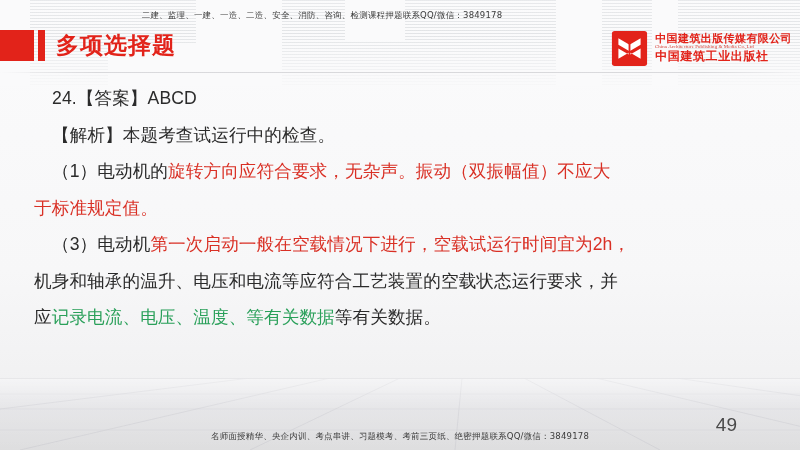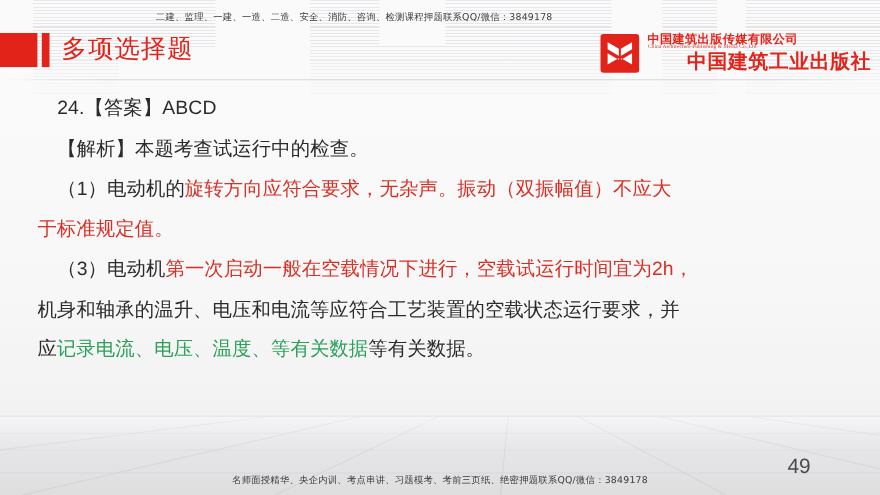--- a/index.html
+++ b/index.html
@@ -46,21 +46,21 @@
     position: absolute; left: 0; top: 28px;
     display: flex; align-items: center; height: 34px;
   }
   .title-block {
     width: 34px; height: 31px; background: #e2231a; margin-right: 4px;
   }
   .title-bar {
     width: 7px; height: 31px; background: #e2231a; margin-right: 11px;
   }
   .title-text {
-    font-size: 23px; font-weight: normal; color: #e2231a;
+    font-size: 23px; font-weight: bold; color: #e2231a;
     letter-spacing: 1px; line-height: 1;
     font-family: "DejaVu Sans", "Liberation Sans", sans-serif;
   }
 
   
   .logo-wrap {
     position: absolute; right: 8px; top: 28px;
     display: flex; align-items: center; height: 40px;
   }
   .logo-mark {
@@ -70,22 +70,22 @@
   .logo-cn1 {
     font-size: 11px; color: #e2231a; font-weight: bold; letter-spacing: .4px;
     font-family: "DejaVu Sans", "Liberation Sans", sans-serif; white-space: nowrap;
   }
   .logo-en {
     font-size: 5px; color: #d4362c; letter-spacing: .1px;
     font-family: "Liberation Serif", serif; white-space: nowrap;
     transform: scaleX(.98); transform-origin: left center;
   }
   .logo-cn2 {
-    font-size: 18px; color: #e2231a; font-weight: bold; letter-spacing: .6px;
-    font-family: Liberation Sans, sans-serif; white-space: nowrap; margin-top: 1px; margin-left: 36px;
+    font-size: 12px; color: #e2231a; font-weight: bold; letter-spacing: .6px;
+    font-family: Liberation Mono, monospace; white-space: nowrap; margin-top: 1px;
   }
 
   .header-rule {
     position: absolute; left: 0; top: 72px; width: 800px; height: 1px;
     background: linear-gradient(90deg, rgba(220,220,222,0) 0%, rgba(214,214,217,.9) 12%, rgba(214,214,217,.9) 88%, rgba(220,220,222,0) 100%);
   }
 
   
   .body-text {
     position: absolute; left: 18px; top: 80px; width: 768px;

